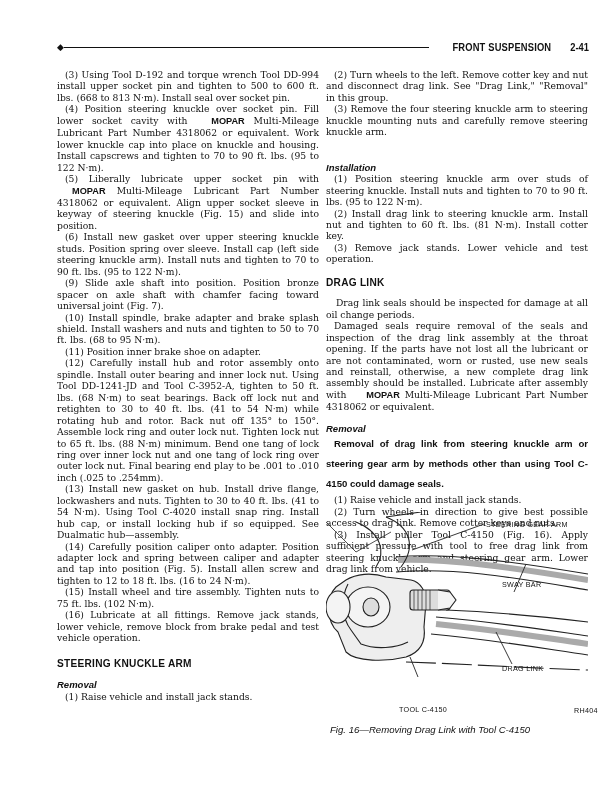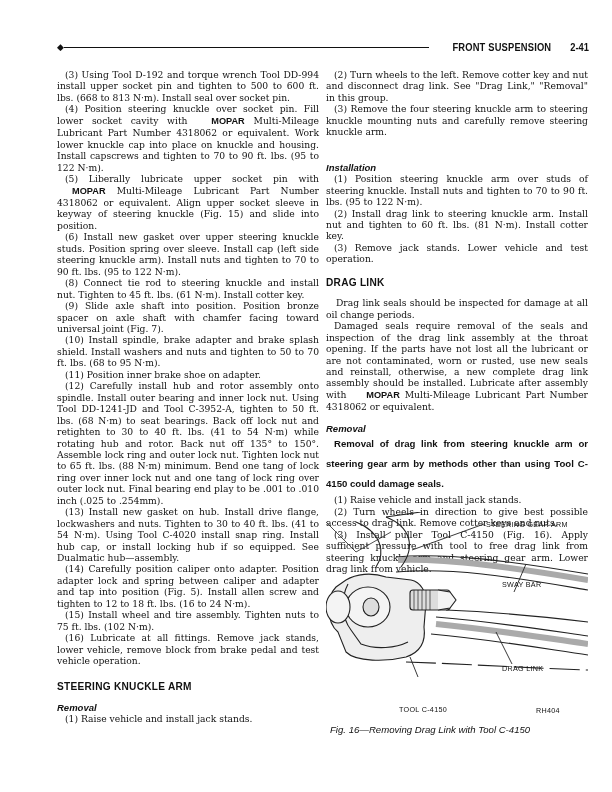--- a/index.html
+++ b/index.html
@@ -35,21 +35,20 @@
   <div class="rule"></div>
   <span class="section">FRONT SUSPENSION</span>
   <span class="pageno">2-41</span>
 </div>
 
 <div class="col left">
   <p>(3) Using Tool D-192 and torque wrench Tool DD-994 install upper socket pin and tighten to 500 to 600 ft. lbs. (668 to 813 N·m). Install seal over socket pin.</p>
   <p><span>(4) Position steering knuckle over socket pin. Fill lower socket cavity with </span><b class="mopar">MOPAR</b><span> Multi-Mileage Lubricant Part Number 4318062 or equivalent. Work lower knuckle cap into place on knuckle and housing. Install capscrews and tighten to 70 to 90 ft. lbs. (95 to 122 N·m).</span></p>
   <p><span>(5) Liberally lubricate upper socket pin with </span><b class="mopar">MOPAR</b><span> Multi-Mileage Lubricant Part Number 4318062 or equivalent. Align upper socket sleeve in keyway of steering knuckle (Fig. 15) and slide into position.</span></p>
   <p>(6) Install new gasket over upper steering knuckle studs. Position spring over sleeve. Install cap (left side steering knuckle arm). Install nuts and tighten to 70 to 90 ft. lbs. (95 to 122 N·m).</p>
-  <p>(8) Connect tie rod to steering knuckle and install nut. Tighten to 45 ft. lbs. (61 N·m). Install cotter key.</p>
   <p>(9) Slide axle shaft into position. Position bronze spacer on axle shaft with chamfer facing toward universal joint (Fig. 7).</p>
   <p>(10) Install spindle, brake adapter and brake splash shield. Install washers and nuts and tighten to 50 to 70 ft. lbs. (68 to 95 N·m).</p>
   <p>(11) Position inner brake shoe on adapter.</p>
   <p>(12) Carefully install hub and rotor assembly onto spindle. Install outer bearing and inner lock nut. Using Tool DD-1241-JD and Tool C-3952-A, tighten to 50 ft. lbs. (68 N·m) to seat bearings. Back off lock nut and retighten to 30 to 40 ft. lbs. (41 to 54 N·m) while rotating hub and rotor. Back nut off 135° to 150°. Assemble lock ring and outer lock nut. Tighten lock nut to 65 ft. lbs. (88 N·m) minimum. Bend one tang of lock ring over inner lock nut and one tang of lock ring over outer lock nut. Final bearing end play to be .001 to .010 inch (.025 to .254mm).</p>
   <p>(13) Install new gasket on hub. Install drive flange, lockwashers and nuts. Tighten to 30 to 40 ft. lbs. (41 to 54 N·m). Using Tool C-4020 install snap ring. Install hub cap, or install locking hub if so equipped. See Dualmatic hub—assembly.</p>
   <p>(14) Carefully position caliper onto adapter. Position adapter lock and spring between caliper and adapter and tap into position (Fig. 5). Install allen screw and tighten to 12 to 18 ft. lbs. (16 to 24 N·m).</p>
   <p>(15) Install wheel and tire assembly. Tighten nuts to 75 ft. lbs. (102 N·m).</p>
   <p>(16) Lubricate at all fittings. Remove jack stands, lower vehicle, remove block from brake pedal and test vehicle operation.</p>
   <h2 style="margin-top:14px;">STEERING KNUCKLE ARM</h2>
   <h3 style="margin-top:10px;">Removal</h3>
@@ -109,14 +108,14 @@
       <path d="M188 80 L200 52"></path>
       <path d="M186 152 L170 120"></path>
       <path d="M92 165 L84 145"></path>
     </g>
   </svg>
   <span class="figlabel" style="left:160px; top:8px;">STEERING GEAR ARM</span>
   <span class="figlabel" style="left:176px; top:68px;">SWAY BAR</span>
   <span class="figlabel" style="left:176px; top:152px;">DRAG LINK</span>
 </div>
 <span class="figlabel" style="left:399px; top:705px;">TOOL C-4150</span>
-<span class="figlabel" style="left:518px; top:706px;padding-left:18px;">RH404</span>
+<span class="figlabel" style="left:556px; top:706px;padding-left:18px;">RH404</span>
 <div class="figcaption">Fig. 16—Removing Drag Link with Tool C-4150</div>
 
 </body></html>

